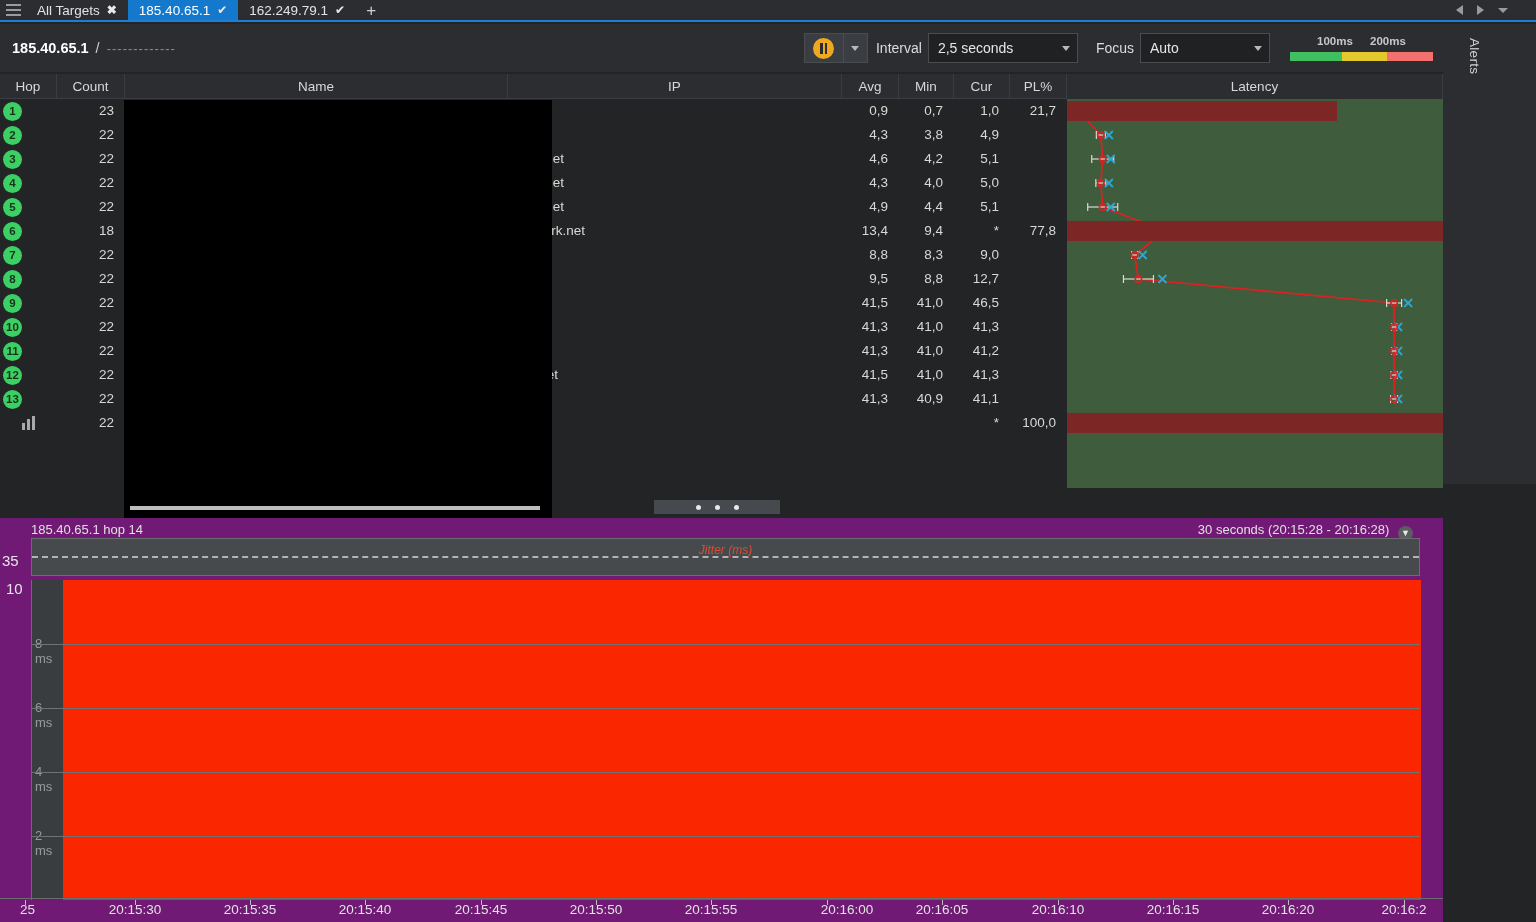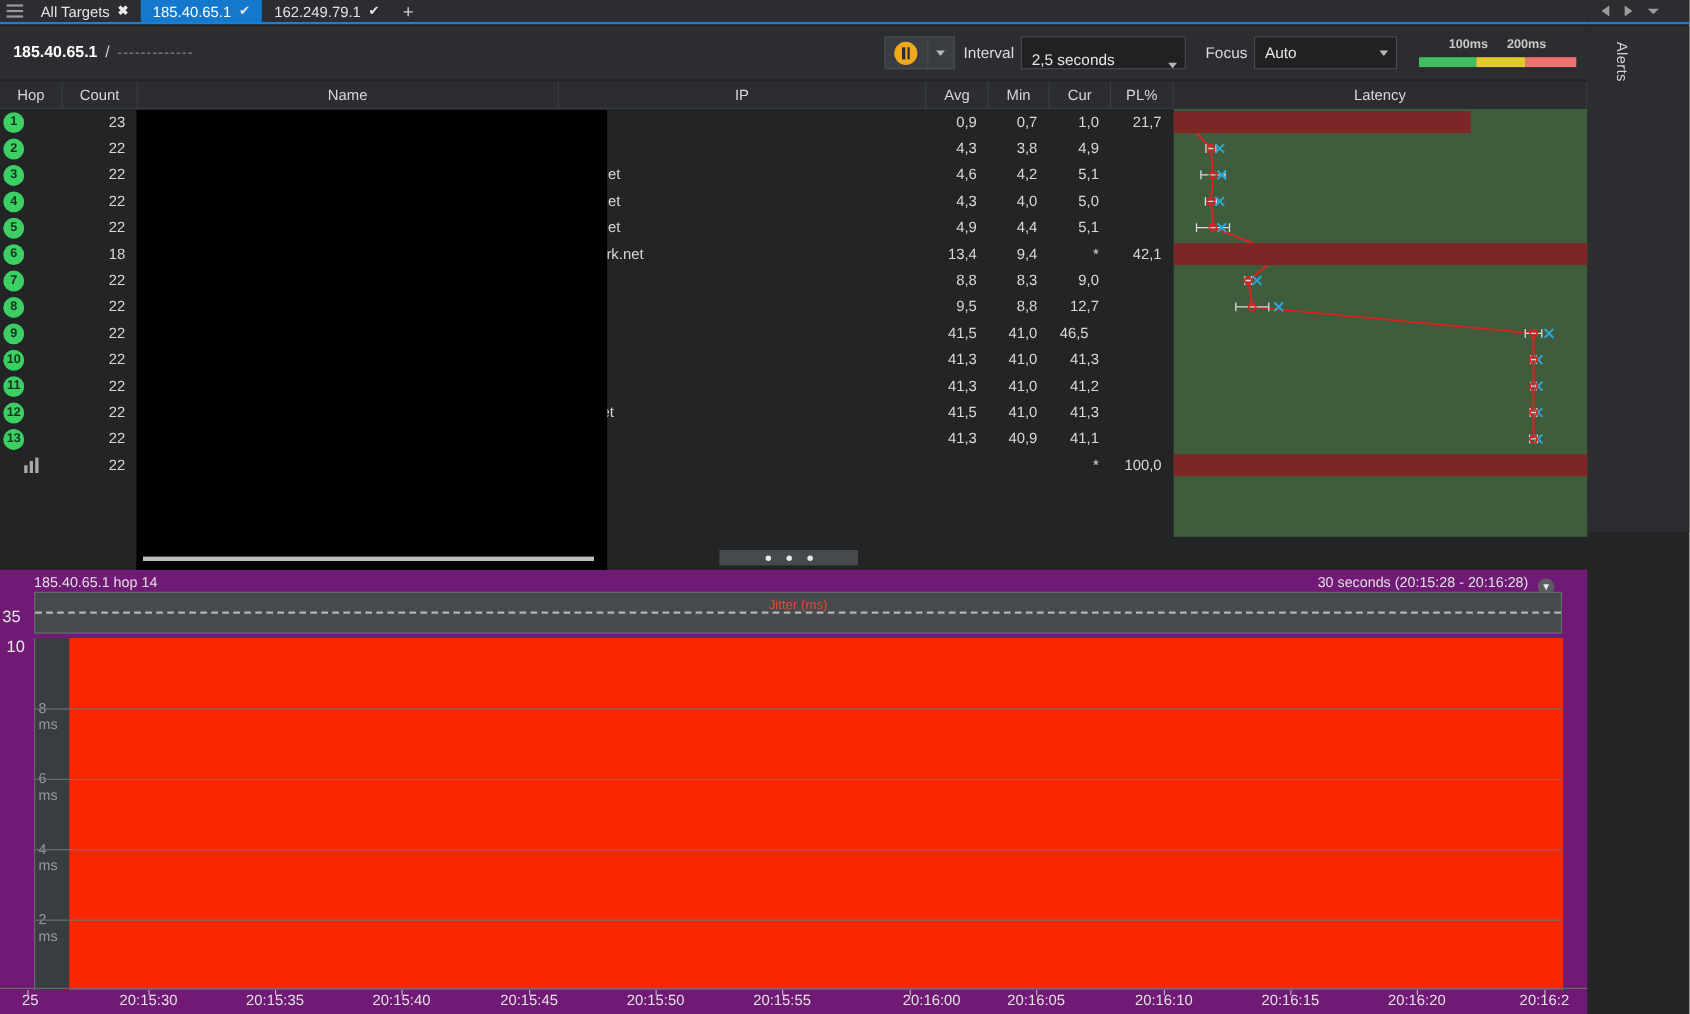--- a/index.html
+++ b/index.html
@@ -83,21 +83,21 @@
     border-left: 1px solid #4a4d50;
   }
   .caretdn { width: 0; height: 0; border-left: 4px solid transparent; border-right: 4px solid transparent; border-top: 5px solid #b8b8b8; }
 
   .ctl-label { font-size: 14px; color: #dcdcdc; margin-right: 6px; }
   .combo {
     height: 30px; background: #1f2123; border: 1px solid #4a4d50;
     display: flex; align-items: center; justify-content: space-between;
     padding: 0 7px 0 9px; font-size: 14px; color: #e6e6e6;
   }
-  #interval-combo { width: 150px; margin-right: 18px; align-items: flex-end; }
+  #interval-combo { width: 150px; margin-right: 18px; }
   #focus-combo { width: 130px; margin-right: 20px; }
 
   #legend-scale { width: 143px; margin-right: 10px; font-weight: bold; }
   #legend-scale .lbls { display: flex; font-size: 11.5px; color: #c8c8c8; position: relative; height: 15px; }
   #legend-scale .lbls span:nth-child(1) { position: absolute; left: 27px; }
   #legend-scale .lbls span:nth-child(2) { position: absolute; left: 80px; }
   #legend-scale .bars { display: flex; height: 9px; margin-top: 2px; }
   #legend-scale .bars i { display: block; height: 9px; }
 
   #alerts-tab {
@@ -203,21 +203,21 @@
   #chart-title { position: absolute; left: 31px; top: 4px; font-size: 13px; color: #e0e0e0; }
   #chart-range { position: absolute; right: 30px; top: 4px; font-size: 13px; color: #e0e0e0; }
   #chart-range .chev {
     display: inline-flex; align-items: center; justify-content: center;
     width: 15px; height: 15px; border-radius: 50%; background: #5a5d60;
     font-size: 9px; color: #e9e9e9; margin-left: 5px; vertical-align: -2px;
   }
 
   #jitter-band {
     position: absolute; left: 31px; top: 20px; width: 1389px; height: 38px;
-    background: #474a4d; border: 1px solid #6a6d70;
+    background: #474a4d; border: 1px solid #6a6d70; font-style: italic;
   }
   #jitter-band .dash {
     position: absolute; left: 0; top: 17px; width: 100%; height: 0;
     border-top: 2px dashed #b4b4b4;
   }
   #jitter-band .jlabel {
     position: absolute; left: 50%; transform: translateX(-50%); top: 4px;
     font-size: 12px; color: #e04a32;
   }
   #y35 { position: absolute; left: 2px; top: 34px; font-size: 15px; color: #e6e6e6; }
@@ -401,21 +401,21 @@
         <div class="trow">
           <div class="hop-cell">
             <span class="hopbadge">6</span>
           </div>
           <div class="cell num" style="width: 68px;">18</div>
           <div class="cell txt" style="width: 334px;"></div>
           <div class="cell txt" style="width: 383px;">dsl.dynamic.turk.net</div>
           <div class="cell num" style="width: 57px;">13,4</div>
           <div class="cell num" style="width: 55px;">9,4</div>
           <div class="cell num" style="width: 56px;">*</div>
-          <div class="cell num" style="width: 57px;">42,1</div>
+          <div class="cell num" style="width: 57px;">77,8</div>
         </div>
         <div class="trow">
           <div class="hop-cell">
             <span class="hopbadge">7</span>
           </div>
           <div class="cell num" style="width: 68px;">22</div>
           <div class="cell txt" style="width: 334px;"></div>
           <div class="cell txt" style="width: 383px;">static.turk.net</div>
           <div class="cell num" style="width: 57px;">8,8</div>
           <div class="cell num" style="width: 55px;">8,3</div>
@@ -436,21 +436,21 @@
         </div>
         <div class="trow">
           <div class="hop-cell">
             <span class="hopbadge">9</span>
           </div>
           <div class="cell num" style="width: 68px;">22</div>
           <div class="cell txt" style="width: 334px;"></div>
           <div class="cell txt" style="width: 383px;">.riotdirect.net</div>
           <div class="cell num" style="width: 57px;">41,5</div>
           <div class="cell num" style="width: 55px;">41,0</div>
-          <div class="cell num" style="width: 56px; text-align: center;">46,5</div>
+          <div class="cell num" style="width: 56px;">46,5</div>
           <div class="cell num" style="width: 57px;"></div>
         </div>
         <div class="trow">
           <div class="hop-cell">
             <span class="hopbadge">10</span>
           </div>
           <div class="cell num" style="width: 68px;">22</div>
           <div class="cell txt" style="width: 334px;"></div>
           <div class="cell txt" style="width: 383px;">1.riotdirect.net</div>
           <div class="cell num" style="width: 57px;">41,3</div>

